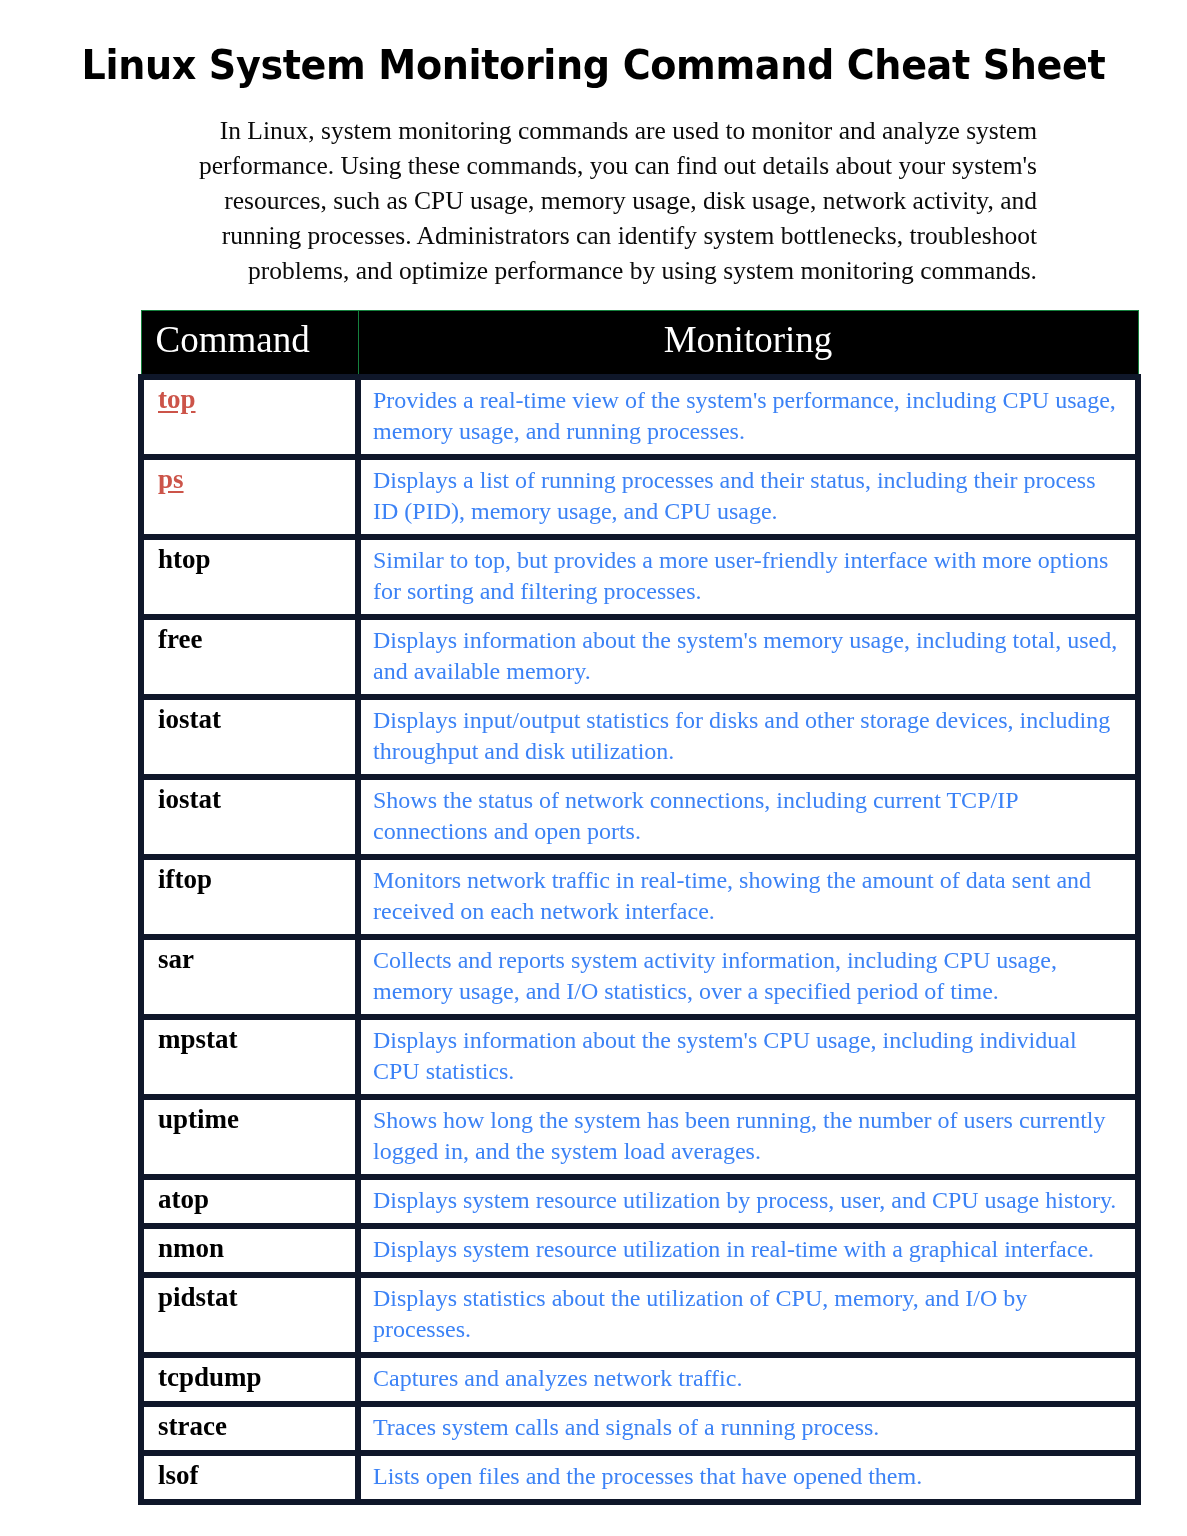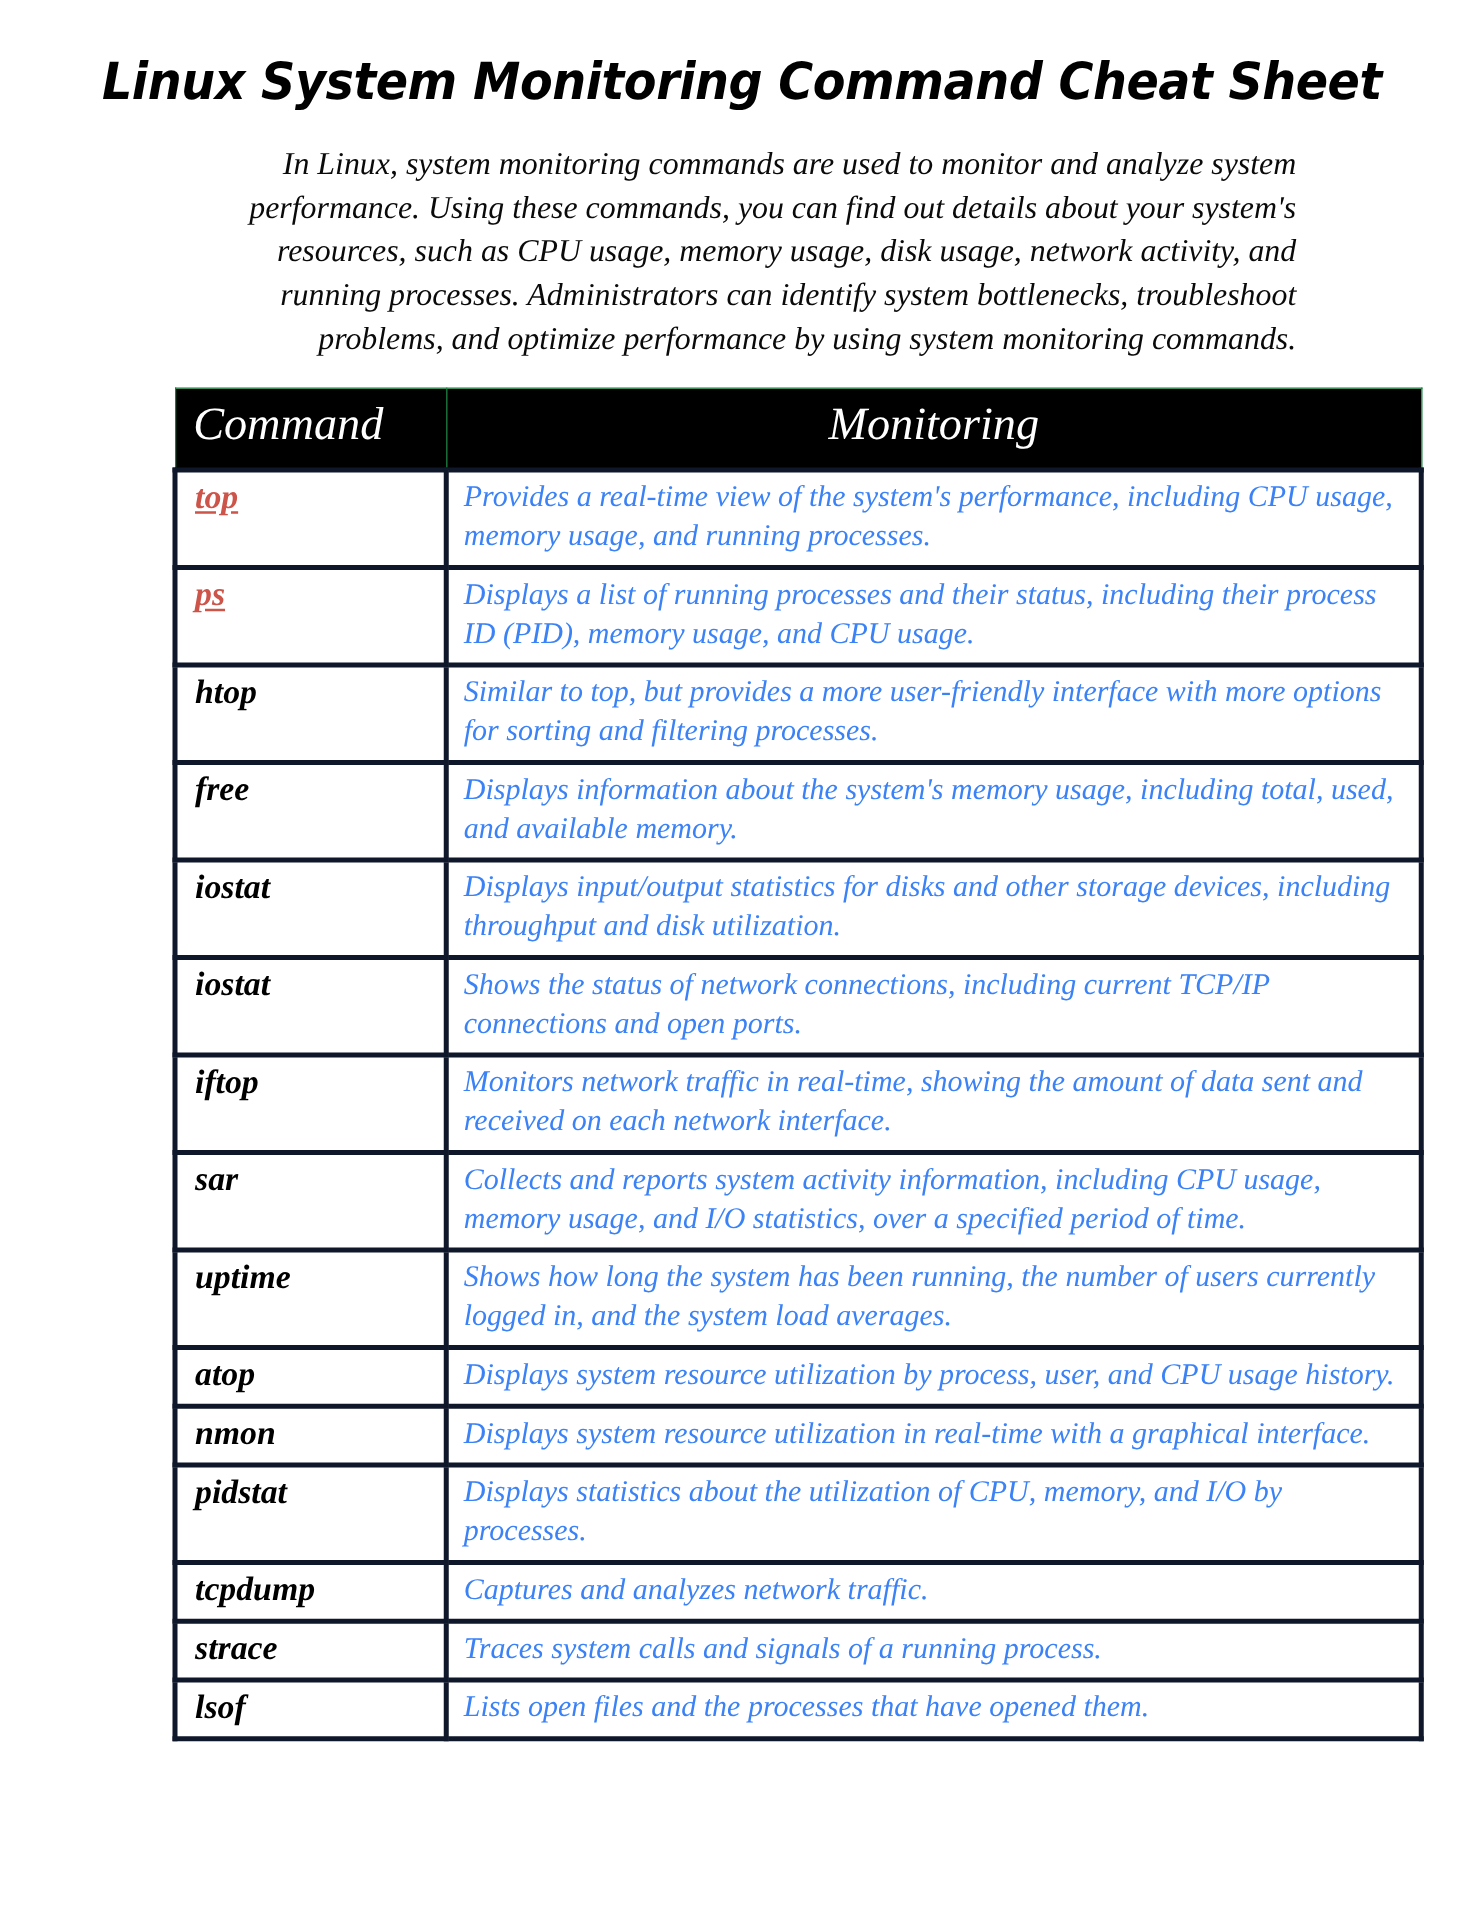--- a/index.html
+++ b/index.html
@@ -14,21 +14,20 @@
     color: #000000;
     overflow: hidden;
   }
 
   .page {
     position: relative;
     width: 1187px;
     height: 1536px;
     background: #ffffff;
     box-sizing: border-box;
-    font-style: italic;
   }
 
   
   .page-title {
     font-family: "DejaVu Sans", "Liberation Sans", sans-serif;
     font-weight: bold;
     font-size: 41px;
     line-height: 1.05;
     letter-spacing: -0.4px;
     text-align: center;
@@ -78,21 +77,21 @@
   }
   table.cheatsheet thead th.th-command {
     text-align: left;
     padding-left: 14px;
   }
   table.cheatsheet thead th.th-desc {
     text-align: center;
   }
 
   table.cheatsheet tbody td {
-    border: 4px solid #0f172a;
+    border: 6px solid #0f172a;
     vertical-align: top;
     background: #ffffff;
   }
   td.cmd-cell {
     font-family: "Liberation Serif", "DejaVu Serif", serif;
     font-weight: bold;
     font-size: 27px;
     line-height: 30px;
     padding: 4px 6px 6px 14px;
     color: #000000;
@@ -160,20 +159,24 @@
           </tr>
           <tr>
             <td class="cmd-cell"><span>iftop</span></td>
             <td class="desc-cell">Monitors network traffic in real-time, showing the amount of data sent and received on each network interface.</td>
           </tr>
           <tr>
             <td class="cmd-cell"><span>sar</span></td>
             <td class="desc-cell">Collects and reports system activity information, including CPU usage, memory usage, and I/O statistics, over a specified period of time.</td>
           </tr>
           <tr>
+            <td class="cmd-cell"><span>mpstat</span></td>
+            <td class="desc-cell">Displays information about the system's CPU usage, including individual CPU statistics.</td>
+          </tr>
+          <tr>
             <td class="cmd-cell"><span>uptime</span></td>
             <td class="desc-cell">Shows how long the system has been running, the number of users currently logged in, and the system load averages.</td>
           </tr>
           <tr>
             <td class="cmd-cell"><span>atop</span></td>
             <td class="desc-cell">Displays system resource utilization by process, user, and CPU usage history.</td>
           </tr>
           <tr>
             <td class="cmd-cell"><span>nmon</span></td>
             <td class="desc-cell">Displays system resource utilization in real-time with a graphical interface.</td>

